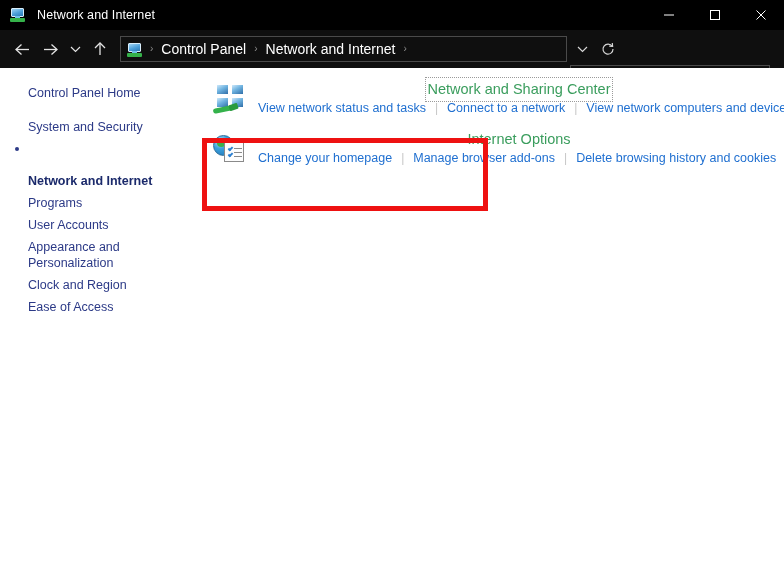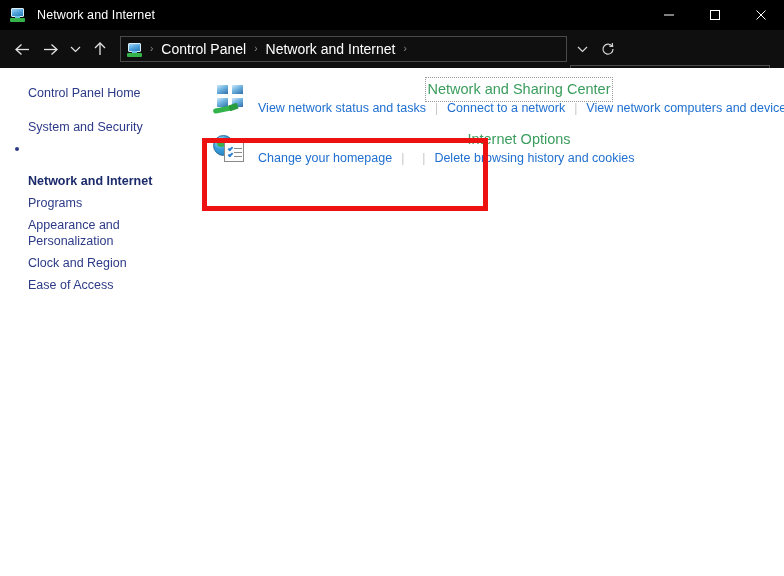--- a/index.html
+++ b/index.html
@@ -428,20 +428,21 @@
     <div class="side-item home">Control Panel Home</div>
 
     <div class="side-item">System and Security</div>
 
     <div class="side-item current">
       <span class="side-bullet"></span>
       <span>Network and Internet</span>
     </div>
 
     <div class="side-item">Programs</div>
+    <div class="side-item">User Accounts</div>
     <div class="side-item">Appearance and
 Personalization</div>
     <div class="side-item">Clock and Region</div>
     <div class="side-item">Ease of Access</div>
   </div>
 
   <div class="categories">
 
     <div class="category">
       <div class="cat-icon">
@@ -477,20 +478,21 @@
               <div class="line l3"></div>
             <div class="check"></div>
               <div class="check check2"></div>
           </div>
         </div>
       </div>
       <div class="cat-title">Internet Options</div>
       <div class="cat-links">
         <span class="cat-link">Change your homepage</span>
         <span class="cat-link-sep">|</span>
+        <span class="cat-link">Manage browser add-ons</span>
         <span class="cat-link-sep">|</span>
         <span class="cat-link">Delete browsing history and cookies</span>
       </div>
     </div>
 
   </div>
 
   <div class="red-box" style="border-color: rgb(238, 17, 17);"></div>
 </div>
 

